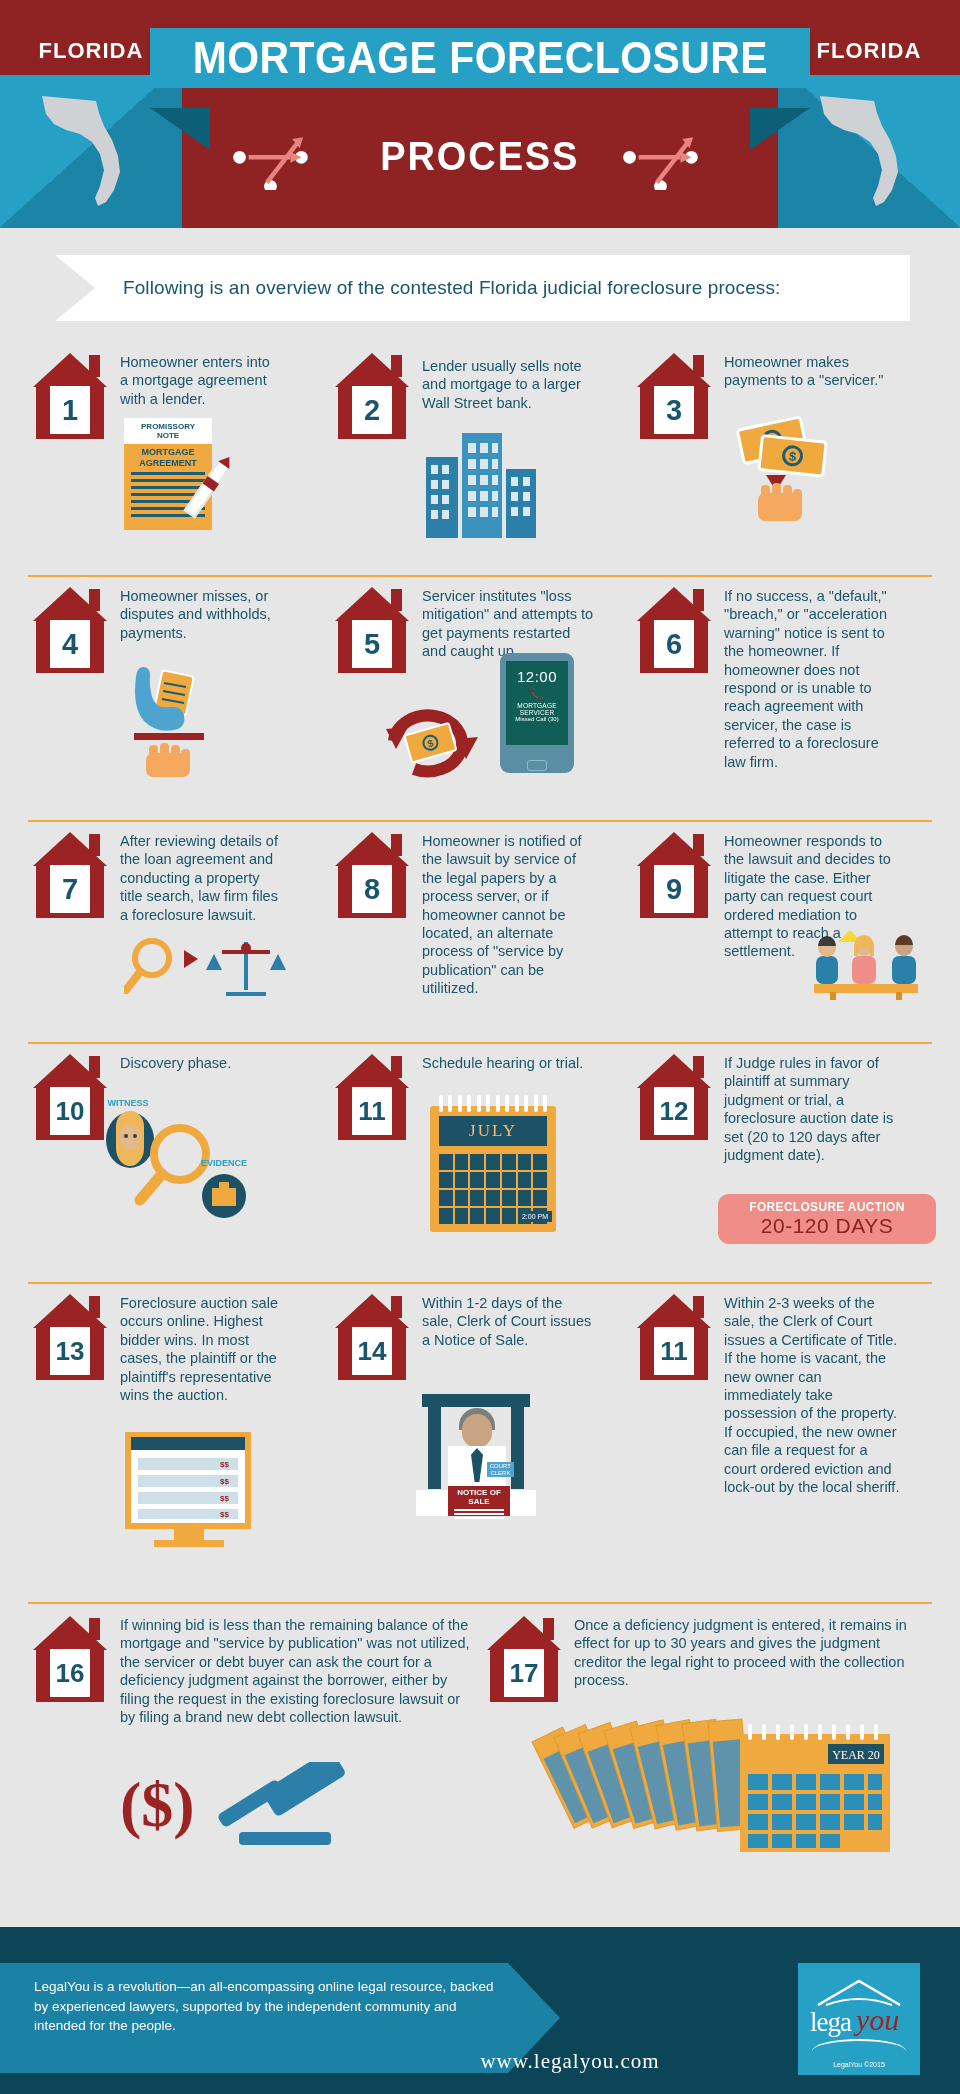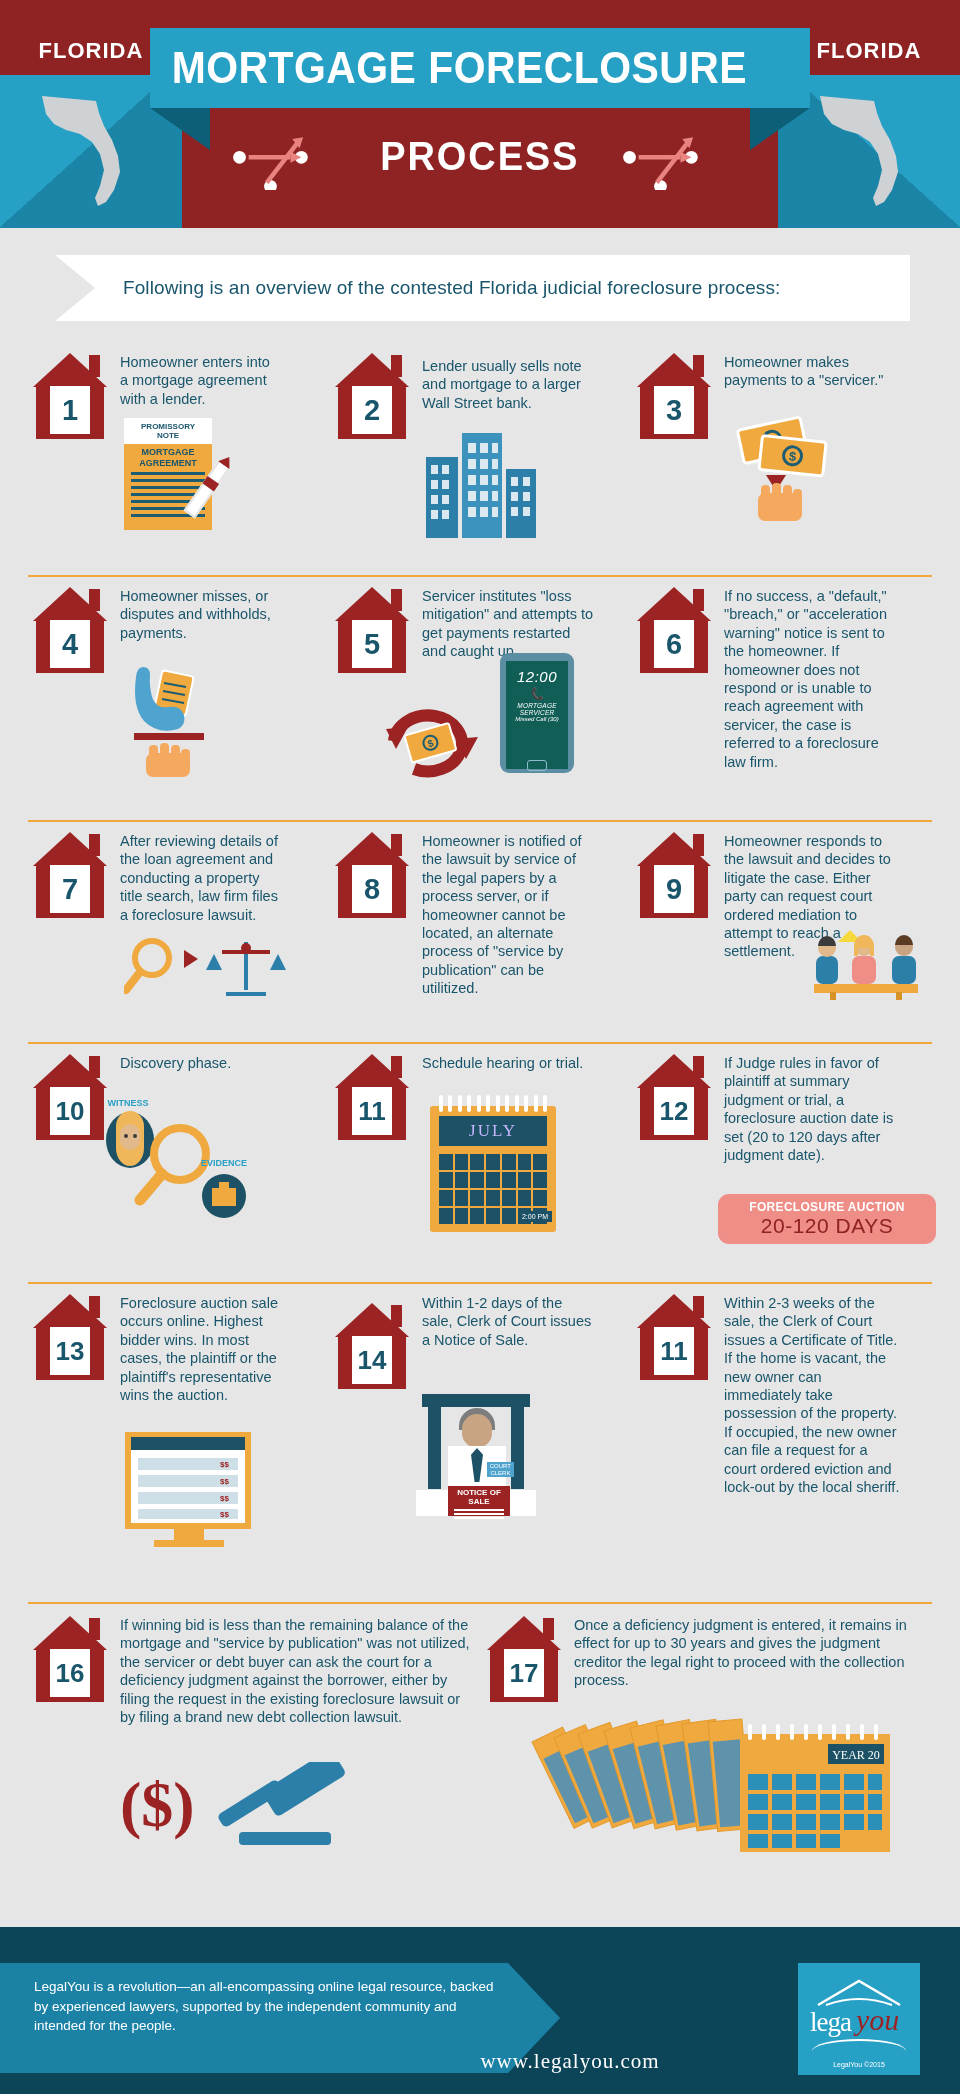--- a/index.html
+++ b/index.html
@@ -19,22 +19,22 @@
   .fl-left .shade { position:absolute; top:75px; left:0; width:182px; height:153px;
       background:linear-gradient(138deg, rgba(0,0,0,0) 48%, rgba(0,70,95,0.30) 48%); }
   .fl-right { position:absolute; right:0; top:0; width:182px; height:228px; }
   .fl-right .lbl { position:absolute; top:38px; left:0; width:182px; text-align:center;
       color:#ffffff; font-size:22px; font-weight:bold; letter-spacing:1px; }
   .fl-right .blue { position:absolute; top:75px; left:0; width:182px; height:153px; background:#27a0c6; }
   .fl-right .shade { position:absolute; top:75px; left:0; width:182px; height:153px;
       background:linear-gradient(222deg, rgba(0,0,0,0) 48%, rgba(0,70,95,0.30) 48%); }
   .fl-map { position:absolute; width:100%; height:100%; left:0; top:0; }
 
-  .title-band { position:absolute; left:150px; top:28px; width:660px; height:80px;
-      background:#27a0c6; display:flex; align-items:center; justify-content:flex-start; }
+  .title-band { position:absolute; left:150px; top:28px; width:660px; height:60px;
+      background:#27a0c6; display:flex; align-items:center; justify-content:center; }
   .title-band .t { color:#fff; font-size:44px; font-weight:bold; letter-spacing:0.5px;
       font-family:"Liberation Sans", sans-serif; transform:scaleX(0.93); white-space:nowrap;}
   .band-shadow-l { position:absolute; left:150px; top:108px; width:60px; height:42px;
       background:#0d5f78; clip-path:polygon(0 0,100% 0,100% 100%); }
   .band-shadow-r { position:absolute; left:750px; top:108px; width:60px; height:42px;
       background:#0d5f78; clip-path:polygon(0 0,100% 0,0 100%); }
 
   .subtitle-row { position:absolute; left:0; top:108px; width:960px; height:96px;
       display:flex; align-items:center; justify-content:center; }
   .subtitle-row .t { color:#fff; font-size:40px; font-weight:bold; letter-spacing:2px;
@@ -83,34 +83,34 @@
   .doc .lines { position:absolute; top:54px; left:7px; right:7px; }
   .doc .lines i { display:block; height:3px; background:#1d5d73; margin-bottom:4px; }
   .pen { position:absolute; width:14px; height:62px; background:#fff; border:2px solid #e4e4e4;
       transform:rotate(35deg); right:-2px; top:40px; }
   .pen:after { content:""; position:absolute; top:-10px; left:-2px; width:14px; height:10px;
       background:#9c2323; clip-path:polygon(50% 0,100% 100%,0 100%); }
   .pen i { position:absolute; top:18px; left:-2px; width:14px; height:9px; background:#9c2323; }
 
   
   .phone { position:relative; width:74px; height:120px; background:#5c8ea3; border-radius:9px; padding:8px 6px; }
-  .phone .scr { width:100%; height:108px; background:#115e57; color:#fff; text-align:center; padding-top:7px;font-style:italic; }
+  .phone .scr { width:100%; height:84px; background:#115e57; color:#fff; text-align:center; padding-top:7px; }
   .phone .time { font-size:15px; letter-spacing:0.5px; }
   .phone .ico { font-size:12px; margin:2px 0 1px; }
   .phone .l1 { font-size:6.5px; letter-spacing:0.2px; }
   .phone .l2 { font-size:6px; }
   .phone .btn { position:absolute; bottom:2px; left:27px; width:20px; height:11px;
       border:1px solid #8fbccb; border-radius:3px; }
 
   
   .cal { position:relative; width:126px; height:126px; background:#f0a93f; border-radius:3px; }
   .cal .rings { position:absolute; top:-11px; left:9px; width:108px; height:14px; display:flex; justify-content:space-between; }
   .cal .rings i { width:4px; height:17px; background:#fff; border-radius:2px; }
   .cal .hdr { position:absolute; top:10px; left:9px; right:9px; height:30px; background:#1d5165;
-      color:#c4b5fd; font-size:17px; letter-spacing:2px; display:flex; align-items:center; justify-content:center;
+      color:#fdba74; font-size:17px; letter-spacing:2px; display:flex; align-items:center; justify-content:center;
       font-family:"Liberation Serif", serif; }
   .cal .grid { position:absolute; top:48px; left:9px; right:9px; bottom:8px;
       display:grid; grid-template-columns:repeat(7,1fr); grid-auto-rows:1fr; gap:2px; }
   .cal .grid i { background:#1d5165; }
   .cal .tag { position:absolute; right:4px; bottom:10px; background:#1d5165; color:#fff;
       font-size:7px; padding:2px 4px; }
 
   
   .ribbon { position:absolute; width:218px; height:50px; background:#ef8d87;
       clip-path:polygon(0 0,100% 0,100% 100%,calc(100% - 16px) 50%,100% 100%,0 100%,16px 50%,0 100%);
@@ -597,21 +597,21 @@
             <text x="96" y="69">$$</text>
               <text x="96" y="85">$$</text>
           </g>
           <rect x="50" y="94" width="30" height="14" fill="#f0a93f"></rect>
           <rect x="30" y="108" width="70" height="7" fill="#f0a93f"></rect>
         </svg>
       </div>
     </div>
 
     <div class="cell" style="left:302px; width:300px;">
-      <div class="house" style="left:5px; top:19px;">
+      <div class="house" style="left:5px; top:10px;">
         <div class="roof"></div>
         <div class="chimney"></div>
         <div class="body"></div>
         <div class="num sm">14</div>
       </div>
       <div class="txt" style="left:92px; top:10px; width:170px;">Within 1-2 days of the sale, Clerk of Court issues a Notice of Sale.</div>
       <div class="ill" style="left:86px; top:110px;">
         <div class="clerk">
           <div class="top"></div>
           <div class="lp"></div>

